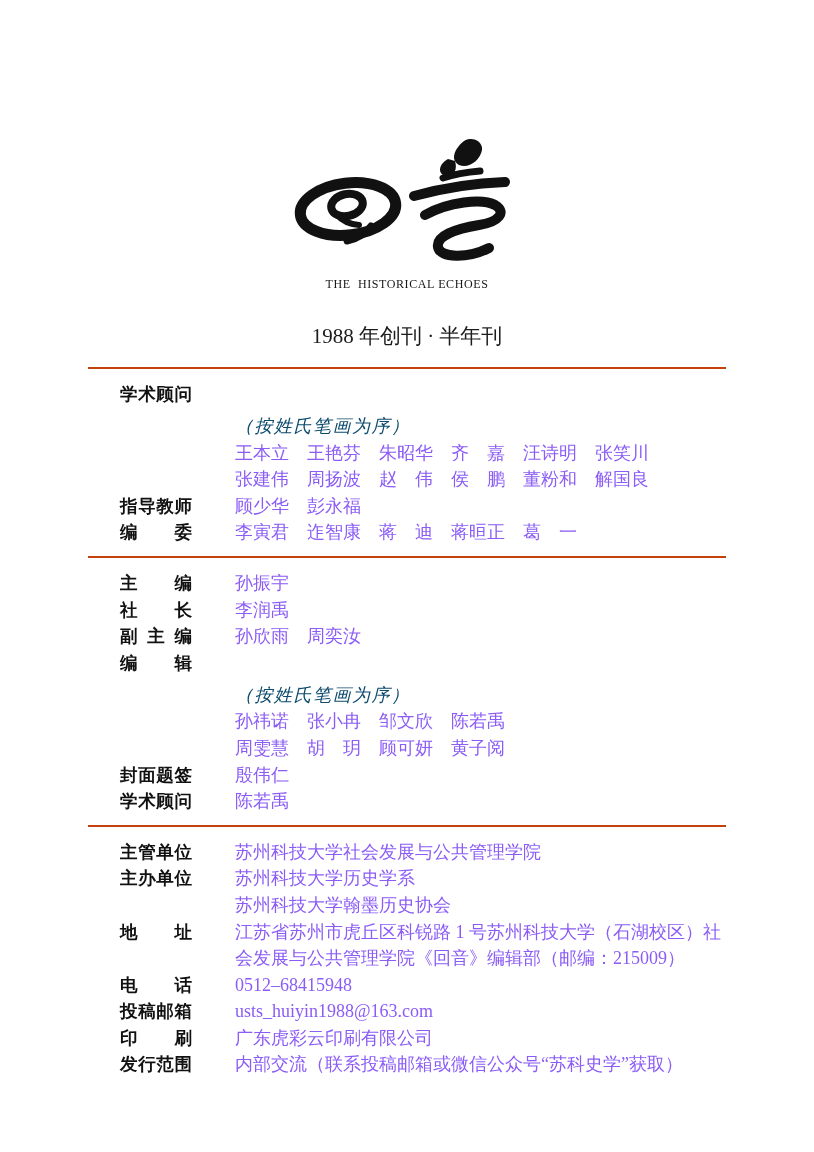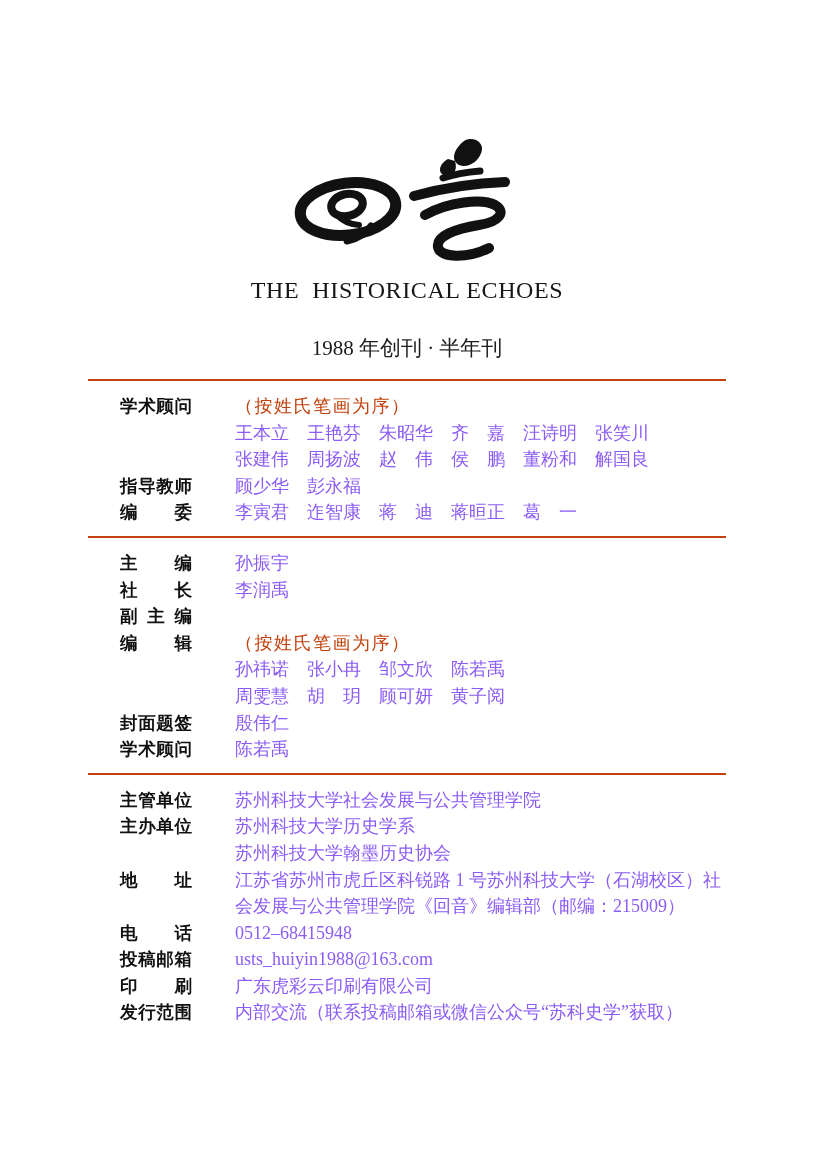--- a/index.html
+++ b/index.html
@@ -11,21 +11,21 @@
     overflow: hidden;
   }
   .page { width: 814px; height: 1152px; background: #fff; position: relative; }
 
   
   .logo-wrap { padding-top: 130px; text-align: center; }
   .logo-svg { display: block; margin: 0 auto; }
   .en-title {
     margin-top: 2px;
     font-family: "Liberation Serif", "DejaVu Serif", serif;
-    font-size: 24px;
+    font-size: 12px;
     letter-spacing: 0.6px;
     color: #171717;
     white-space: pre;
   }
   .founding {
     margin-top: 30px;
     text-align: center;
     font-size: 21px;
     color: #1c1c1c;
   }
@@ -48,21 +48,21 @@
     text-align: justify;
     text-align-last: justify;
   }
   .value {
     margin-left: 43px;
     width: 491px;
     font-size: 18px;
     line-height: 26.6px;
     color: #8b5cf6;
   }
-  .kai { letter-spacing: 1.5px; color: #c2410c; }
+  .kai { font-style: italic; letter-spacing: 1.5px; color: #0c4a6e; margin-top: 32px; }
 </style>
 </head>
 <body>
 
 <div class="page">
 
   <div class="logo-wrap">
     <svg class="logo-svg" width="280" height="145" viewBox="0 0 280 145" role="img" aria-label="回音">
 
       <g>
@@ -113,20 +113,21 @@
       <div class="row">
         <span class="label">主编</span>
         <span class="value">孙振宇</span>
       </div>
       <div class="row">
         <span class="label">社长</span>
         <span class="value">李润禹</span>
       </div>
       <div class="row">
         <span class="label">副主编</span>
+        <span class="value">孙欣雨　周奕汝</span>
       </div>
       <div class="row">
         <span class="label">编辑</span>
         <span class="value kai">（按姓氏笔画为序）</span>
       </div>
       <div class="row">
         <span class="label"></span>
         <span class="value">孙祎诺　张小冉　邹文欣　陈若禹</span>
       </div>
       <div class="row">

